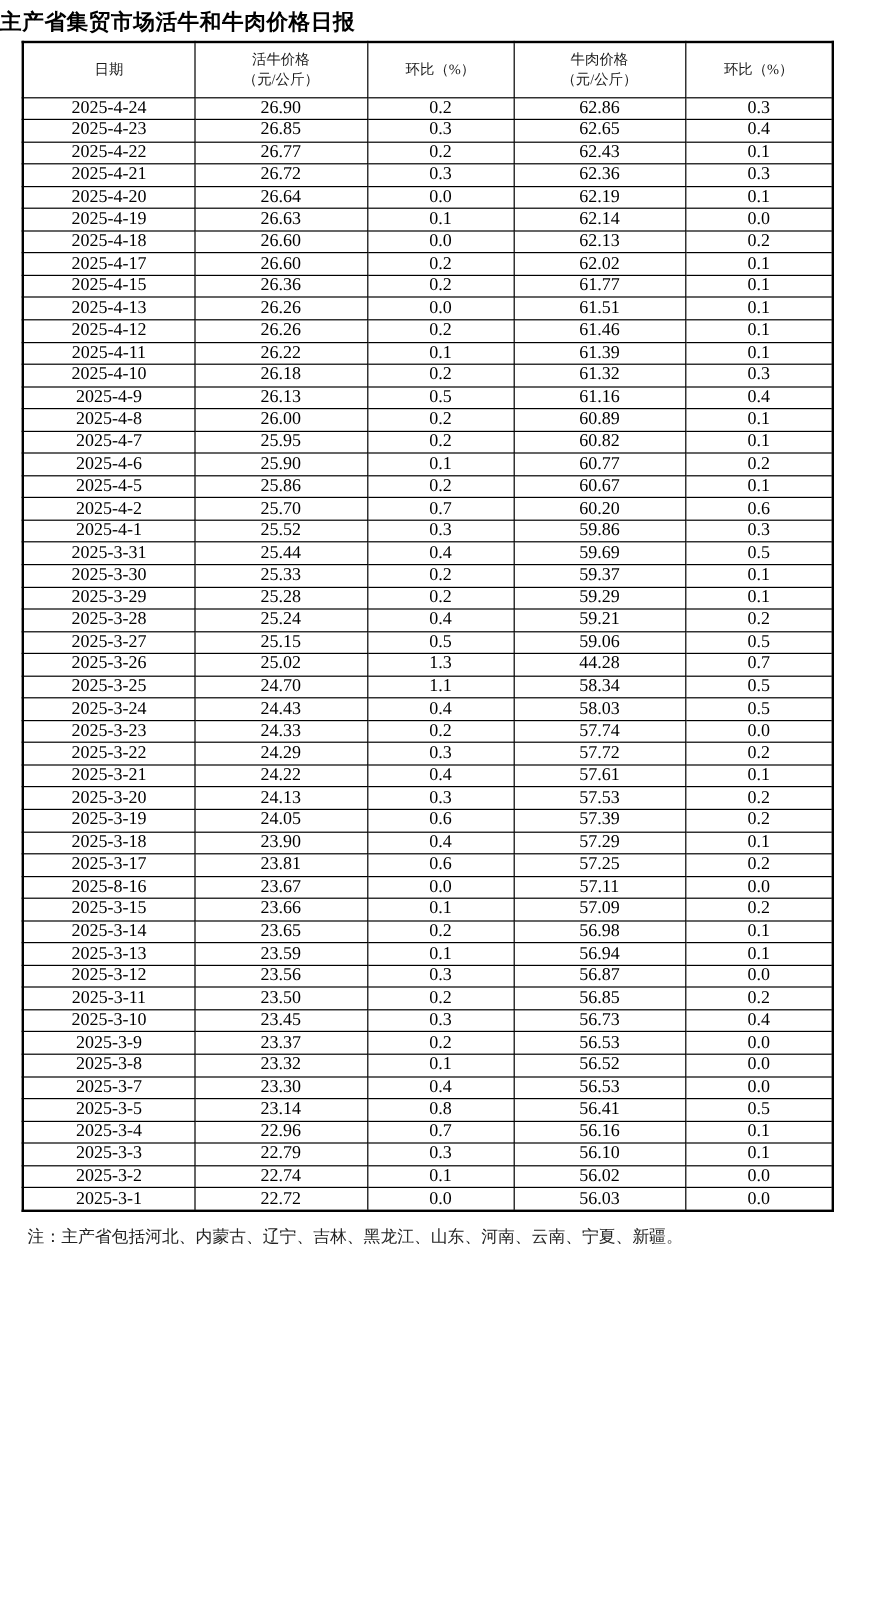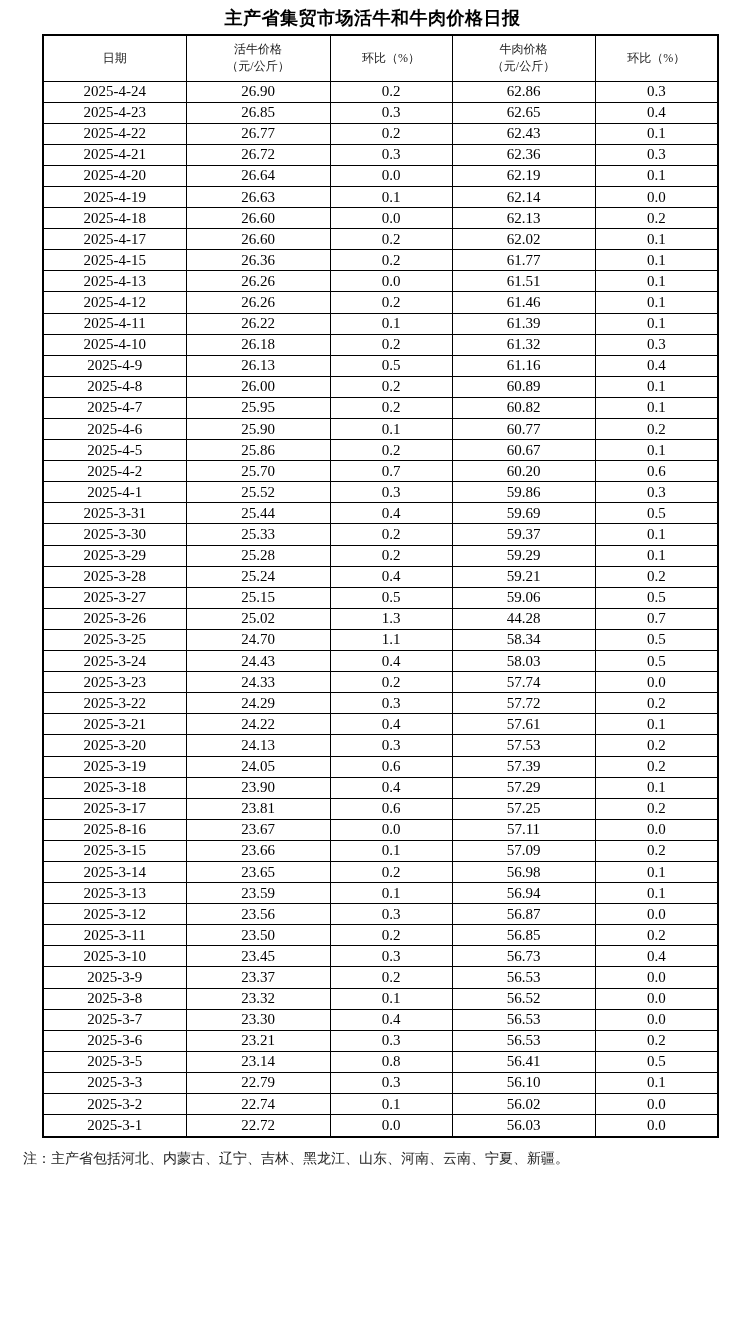--- a/index.html
+++ b/index.html
@@ -11,33 +11,33 @@
     color: #1a1a1a;
   }
   .page {
     width: 745px;
     min-height: 1331px;
     background: #ffffff;
     position: relative;
   }
   .title {
     padding-top: 6px;
-    text-align: center;
+    text-align: left;
     font-size: 18px;
     font-weight: bold;
     color: #000000;
     font-family: "Liberation Sans", sans-serif;
     letter-spacing: 0.5px;
   }
   table.price-table {
     border-collapse: collapse;
     table-layout: fixed;
-    margin: 4px 0 0 42px;
+    margin: 4px 0 0 18px;
     width: 675px;
-    height: 1104px;
+    height: 976px;
     border: 2px solid #000000;
   }
   .price-table th, .price-table td {
     border: 1px solid #000000;
     text-align: center;
     vertical-align: middle;
     overflow: hidden;
     white-space: nowrap;
   }
   .price-table thead tr { height: 46px; }
@@ -407,34 +407,34 @@
           <td>0.0</td>
         </tr>
         <tr>
           <td>2025-3-7</td>
           <td>23.30</td>
           <td>0.4</td>
           <td>56.53</td>
           <td>0.0</td>
         </tr>
         <tr>
-          <td>2025-3-6</td>
-          <td>23.21</td>
-          <td>0.3</td>
-          <td>56.53</td>
-          <td>0.2</td>
-        </tr>
-        <tr>
           <td>2025-3-5</td>
           <td>23.14</td>
           <td>0.8</td>
           <td>56.41</td>
           <td>0.5</td>
         </tr>
         <tr>
+          <td>2025-3-4</td>
+          <td>22.96</td>
+          <td>0.7</td>
+          <td>56.16</td>
+          <td>0.1</td>
+        </tr>
+        <tr>
           <td>2025-3-3</td>
           <td>22.79</td>
           <td>0.3</td>
           <td>56.10</td>
           <td>0.1</td>
         </tr>
         <tr>
           <td>2025-3-2</td>
           <td>22.74</td>
           <td>0.1</td>

